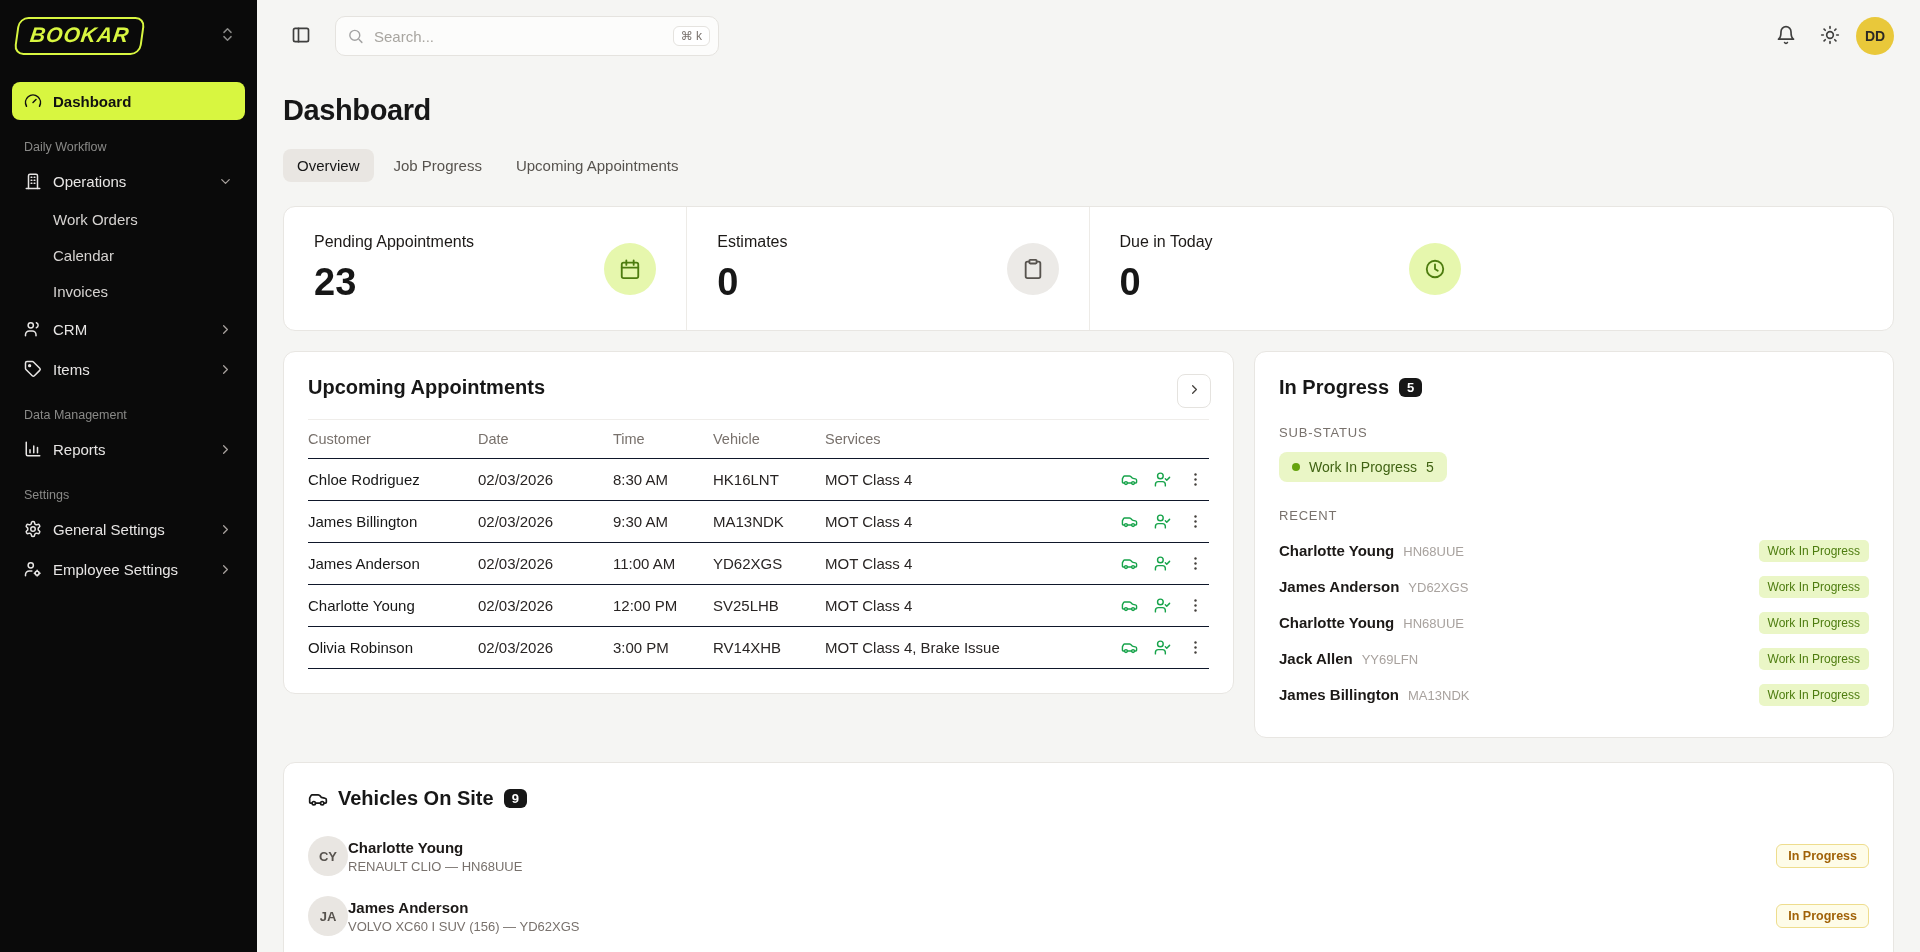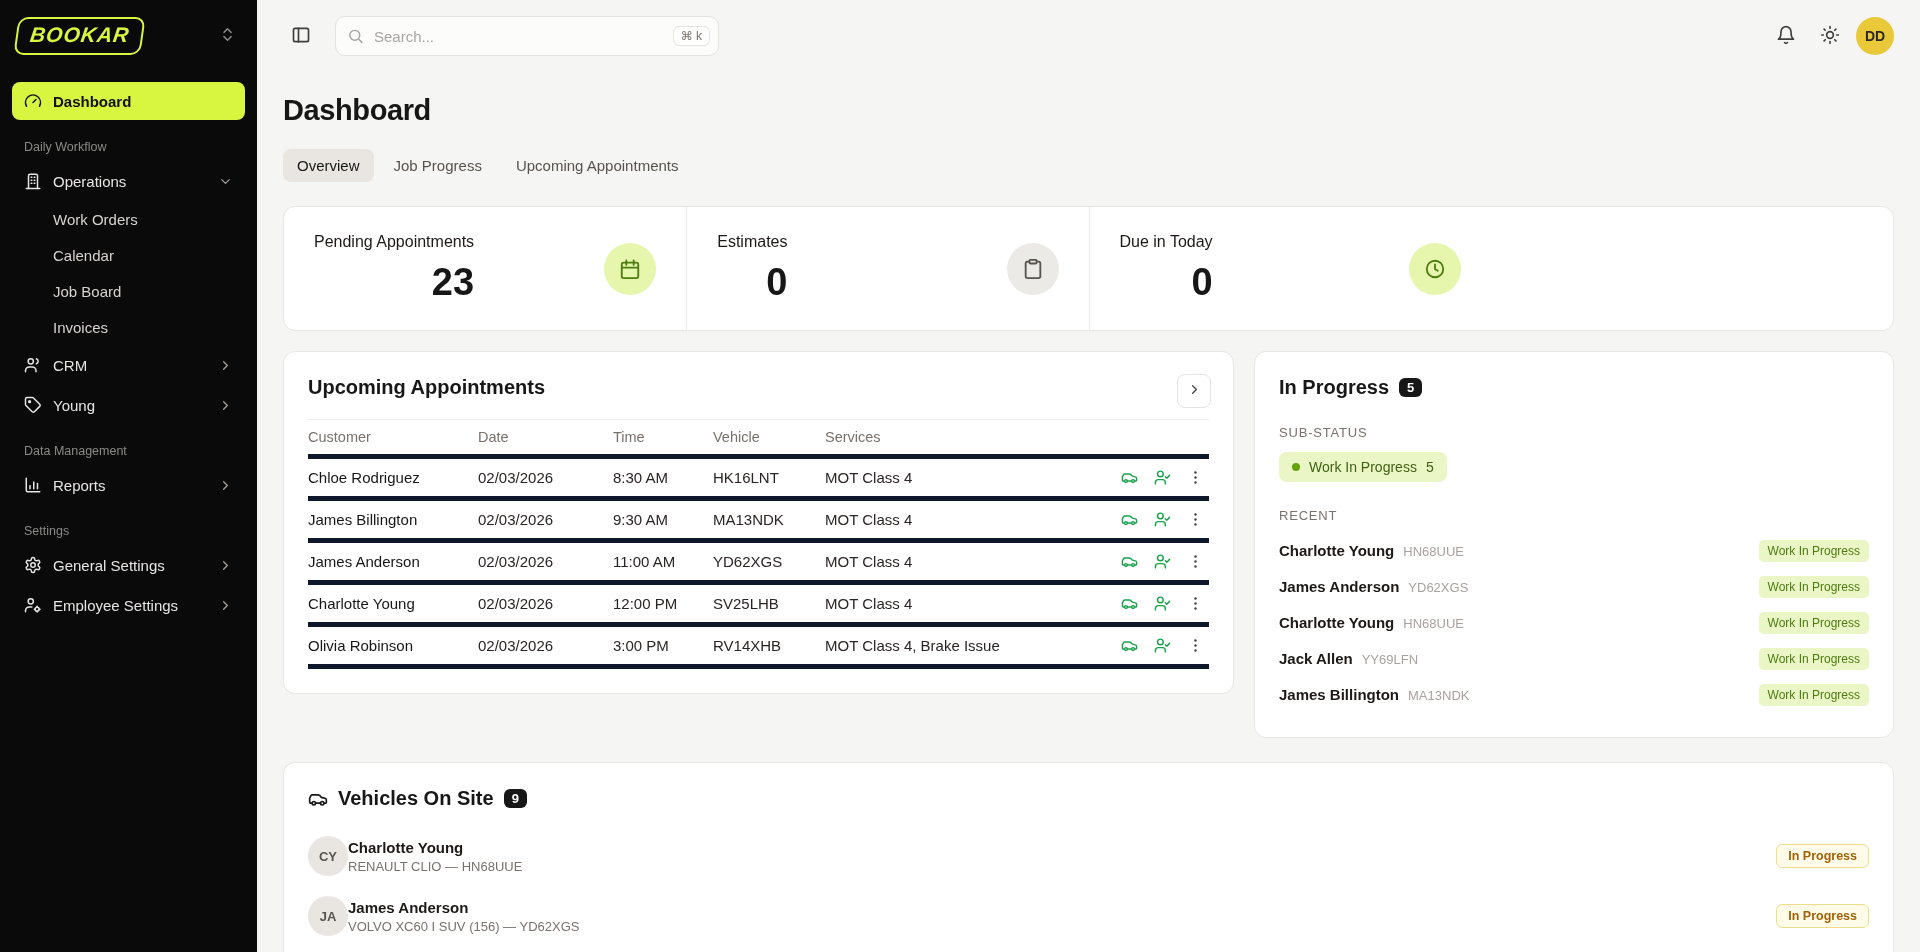--- a/index.html
+++ b/index.html
@@ -58,36 +58,36 @@
   .avatar { width: 38px; height: 38px; border-radius: 50%; background: var(--avatar-bg, #e9c83a); color: #2d2a24; font-weight: 700; font-size: 14px; display: flex; align-items: center; justify-content: center; cursor: pointer; }
 
   
   .content { flex: 1; overflow: hidden; padding: 0 26px 26px; }
   .page-title { font-size: 29px; font-weight: 700; letter-spacing: -0.4px; margin-top: 22px; }
   .tabs { display: flex; gap: 6px; margin-top: 22px; }
   .tab { border: none; background: transparent; padding: 8px 14px; font-size: 15px; color: #57534e; border-radius: 8px; cursor: pointer; }
   .tab.active { background: #e9e6e2; color: #171717; font-weight: 500; }
 
   .stats { margin-top: 24px; display: grid; grid-template-columns: repeat(4, 1fr); background: #fff; border: 1px solid var(--card-border, #e8e6e2); border-radius: 12px; }
-  .stat { padding: 26px 30px; display: flex; justify-content: space-between; align-items: center; text-align: right; }
+  .stat { padding: 26px 30px; display: flex; justify-content: space-between; align-items: center; }
   .stat + .stat { border-left: 1px solid #edebe7; }
   .stat-label { font-size: 16px; color: #1c1917; font-weight: 500; }
   .stat-value { font-size: 38px; font-weight: 700; margin-top: 10px; }
   .stat-icon { width: 52px; height: 52px; border-radius: 50%; display: flex; align-items: center; justify-content: center; flex-shrink: 0; }
   .stat-icon svg { width: 22px; height: 22px; }
 
   .panels { display: grid; grid-template-columns: 1fr 640px; gap: 20px; margin-top: 20px; align-items: start; }
   .card { background: #fff; border: 1px solid var(--card-border, #e8e6e2); border-radius: 12px; }
 
   .appts { padding: 24px; position: relative; }
   .card-title { font-size: 20px; font-weight: 700; }
   .next-btn { position: absolute; top: 22px; right: 22px; width: 34px; height: 34px; border: 1px solid #e5e3df; border-radius: 8px; background: #fff; display: flex; align-items: center; justify-content: center; color: #44403c; cursor: pointer; }
   .next-btn svg { width: 15px; height: 15px; }
   .tbl { margin-top: 20px; }
-  .tr { display: grid; grid-template-columns: 170px 135px 100px 112px 1fr 112px; align-items: center; min-height: 42px; border-bottom: 5px solid #0f172a; font-size: 15px; color: #292524; }
+  .tr { display: grid; grid-template-columns: 170px 135px 100px 112px 1fr 112px; align-items: center; min-height: 42px; border-bottom: 1px solid #0f172a; font-size: 15px; color: #292524; }
   .tr.th { border-top: 1px solid #efedea; color: #78716c; min-height: 40px; font-size: 14.5px; }
   .c-name { font-weight: 500; color: #171717; }
   .row-actions { display: flex; justify-content: flex-end; align-items: center; gap: 5px; }
   .act-btn { width: 28px; height: 28px; background: none; border: none; display: flex; align-items: center; justify-content: center; cursor: pointer; border-radius: 6px; }
   .act-btn svg { width: 17px; height: 17px; }
   .act-green { color: #16a34a; }
   .act-dots { color: #44403c; }
 
   .progress { padding: 24px; }
   .prog-head { display: flex; align-items: center; gap: 10px; }
@@ -150,21 +150,20 @@
         </span>
       <span>Operations</span>
       <span class="chev">
           <svg viewBox="0 0 24 24" fill="none" stroke="currentColor" stroke-width="2" stroke-linecap="round" stroke-linejoin="round">
             <path d="m6 9 6 6 6-6"></path>
           </svg>
         </span>
     </a>
     <a class="sb-sub">Work Orders</a>
     <a class="sb-sub">Calendar</a>
-    <a class="sb-sub">Job Board</a>
     <a class="sb-sub">Invoices</a>
 
     <a class="sb-item">
       <span class="ico">
           <svg viewBox="0 0 24 24" fill="none" stroke="currentColor" stroke-width="2" stroke-linecap="round" stroke-linejoin="round">
             <circle cx="9" cy="7" r="3.5"></circle>
             <path d="M2 21v-1.5a5 5 0 0 1 5-5h4a5 5 0 0 1 5 5V21"></path>
             <path d="M16.5 3.7a3.5 3.5 0 0 1 0 6.6"></path>
           </svg>
         </span>
@@ -175,21 +174,21 @@
           </svg>
         </span>
     </a>
     <a class="sb-item">
       <span class="ico">
           <svg viewBox="0 0 24 24" fill="none" stroke="currentColor" stroke-width="2" stroke-linecap="round" stroke-linejoin="round">
             <path d="M12.6 2.6 21 11a2 2 0 0 1 0 2.8l-7.2 7.2a2 2 0 0 1-2.8 0L2.6 12.6A2 2 0 0 1 2 11.2V4a2 2 0 0 1 2-2h7.2c.5 0 1 .2 1.4.6Z"></path>
             <circle cx="7.5" cy="7.5" r="1.2"></circle>
           </svg>
         </span>
-      <span>Young</span>
+      <span>Items</span>
       <span class="chev">
           <svg viewBox="0 0 24 24" fill="none" stroke="currentColor" stroke-width="2" stroke-linecap="round" stroke-linejoin="round">
             <path d="m9 6 6 6-6 6"></path>
           </svg>
         </span>
     </a>
 
     <div class="sb-section">Data Management</div>
 
     <a class="sb-item">

